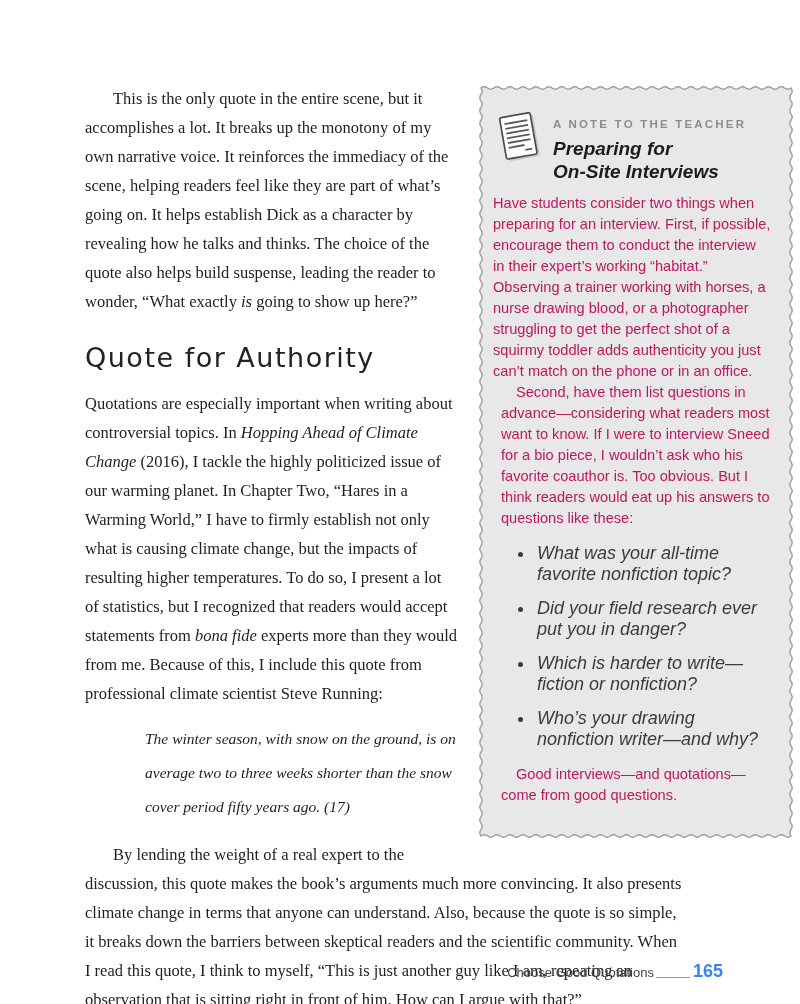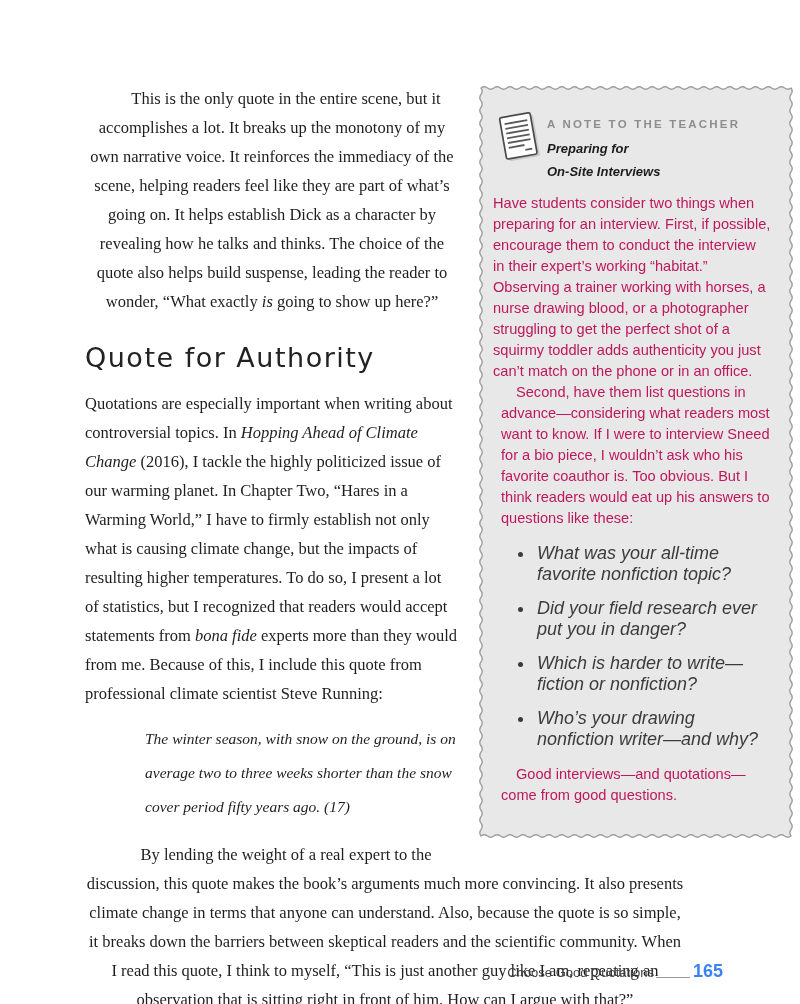--- a/index.html
+++ b/index.html
@@ -18,21 +18,21 @@
   }
   .content { width: 710px; }
 
   
   p.body {
     font-size: 16.5px;
     line-height: 29px;
     margin: 0;
     color: #1e1e1e;
   }
-  p.indent { text-indent: 28px; text-align: center; }
+  p.indent { text-indent: 28px; }
   .it { font-style: italic; }
   h2.script-heading {
     font-family: "DejaVu Sans", sans-serif;
     font-size: 27px;
     font-weight: 400;
     letter-spacing: 1.5px;
     color: #222;
     margin: 26px 0 16px 0;
   }
   blockquote.pull-quote {
@@ -48,32 +48,32 @@
     float: right;
     width: 318px;
     margin: 0 0 26px 18px;
     position: relative;
     padding: 24px 24px 34px 16px;
     box-sizing: border-box;
   }
   .note-svg { position: absolute; inset: 0; z-index: 0; }
   .note-inner { position: relative; z-index: 1; }
   .note-head { display: flex; align-items: flex-start; margin-bottom: 10px; }
-  .note-head-text { margin-left: 4px; }
+  .note-head-text { margin-left: 10px; }
   .note-kicker {
     font-family: "Liberation Sans", sans-serif;
     font-size: 11.5px;
     font-weight: bold;
     letter-spacing: 2.2px;
     color: #8d8d8d;
     margin: 10px 0 7px 0;
   }
   .note-title {
     font-family: "Liberation Sans", sans-serif;
-    font-size: 13px;
+    font-size: 19px;
     line-height: 23px;
     font-weight: bold;
     font-style: italic;
     color: #1c1c1c;
   }
   .note-body p {
     font-family: "Liberation Sans", sans-serif;
     font-size: 14.6px;
     line-height: 21px;
     color: #be185d;

